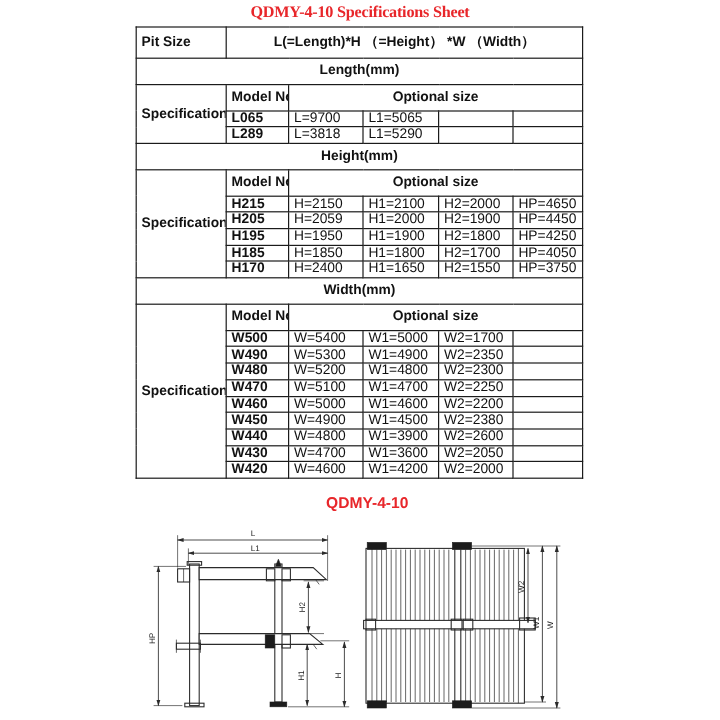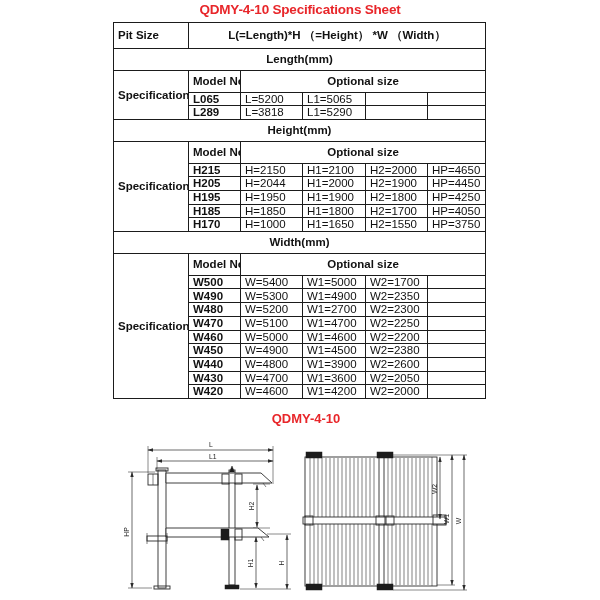--- a/index.html
+++ b/index.html
@@ -2,21 +2,21 @@
 <html><head>
 <meta charset="utf-8">
 <style>
   html,body{margin:0;padding:0;}
   body{
     width:600px;height:600px;position:relative;background:#ffffff;
     font-family:"Liberation Sans",sans-serif;color:#111;overflow:hidden;
   }
   .doc-title{
     position:absolute;left:0;top:2px;width:600px;text-align:center;
-    font-size:13.5px;font-weight:bold;color:#e8262a;letter-spacing:-0.2px;
+    font-size:13.5px;font-weight:bold;color:#e8262a;letter-spacing:-0.2px;font-family:Liberation Serif, serif;
   }
   .drawing-title{
     position:absolute;left:0;top:411px;width:612px;text-align:center;
     font-size:13px;font-weight:bold;color:#e8262a;
   }
   table.specs{
     position:absolute;left:113px;top:22px;width:372px;height:377px;
     border-collapse:collapse;table-layout:fixed;
   }
   table.specs td{
@@ -61,21 +61,21 @@
     <tr class="sh">
       <td class="b c" colspan="6">Length(mm)</td>
     </tr>
     <tr>
       <td class="b" rowspan="3">Specifications</td>
       <td class="b">Model No.</td>
       <td class="b c" colspan="4">Optional size</td>
     </tr>
     <tr>
       <td class="b">L065</td>
-      <td>L=5200</td>
+      <td>L=9700</td>
       <td>L1=5065</td>
       <td></td>
       <td></td>
     </tr>
     <tr>
       <td class="b">L289</td>
       <td>L=3818</td>
       <td>L1=5290</td>
       <td></td>
       <td></td>
@@ -91,42 +91,42 @@
     </tr>
     <tr>
       <td class="b">H215</td>
       <td>H=2150</td>
       <td>H1=2100</td>
       <td>H2=2000</td>
       <td>HP=4650</td>
     </tr>
     <tr>
       <td class="b">H205</td>
-      <td>H=2044</td>
+      <td>H=2059</td>
       <td>H1=2000</td>
       <td>H2=1900</td>
       <td>HP=4450</td>
     </tr>
     <tr>
       <td class="b">H195</td>
       <td>H=1950</td>
       <td>H1=1900</td>
       <td>H2=1800</td>
       <td>HP=4250</td>
     </tr>
     <tr>
       <td class="b">H185</td>
       <td>H=1850</td>
       <td>H1=1800</td>
       <td>H2=1700</td>
       <td>HP=4050</td>
     </tr>
     <tr>
       <td class="b">H170</td>
-      <td>H=1000</td>
+      <td>H=2400</td>
       <td>H1=1650</td>
       <td>H2=1550</td>
       <td>HP=3750</td>
     </tr>
 
     <tr class="sh">
       <td class="b c" colspan="6">Width(mm)</td>
     </tr>
     <tr>
       <td class="b spec-top" rowspan="10">Specifications</td>
@@ -143,21 +143,21 @@
     <tr>
       <td class="b">W490</td>
       <td>W=5300</td>
       <td>W1=4900</td>
       <td>W2=2350</td>
       <td></td>
     </tr>
     <tr>
       <td class="b">W480</td>
       <td>W=5200</td>
-      <td>W1=2700</td>
+      <td>W1=4800</td>
       <td>W2=2300</td>
       <td></td>
     </tr>
     <tr>
       <td class="b">W470</td>
       <td>W=5100</td>
       <td>W1=4700</td>
       <td>W2=2250</td>
       <td></td>
     </tr>

